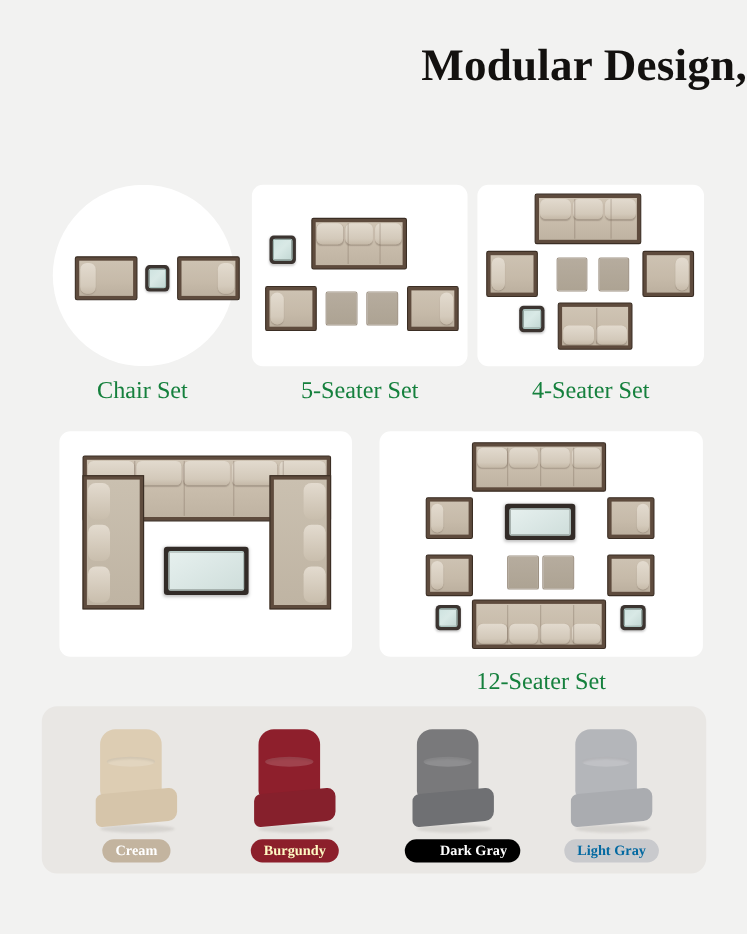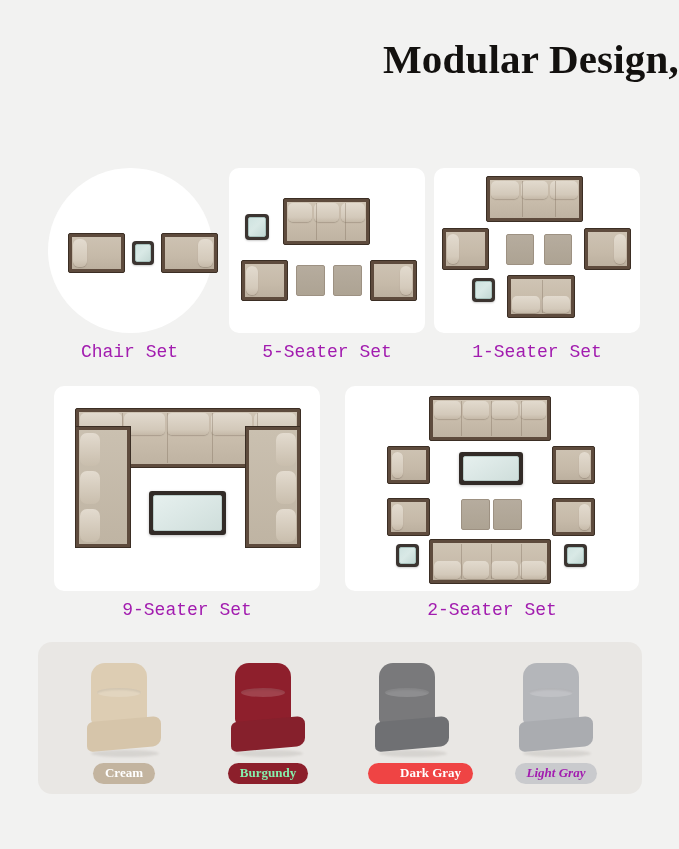--- a/index.html
+++ b/index.html
@@ -23,22 +23,22 @@
     line-height: 51px;
     color: #13110f;
     letter-spacing: 0.2px;
   }
 
   
   .sets { position: absolute; top: 168px; left: 0; width: 679px; }
   .set-row { display: flex; justify-content: center; }
   .set-item { text-align: center; }
   .set-caption {
-    font-size: 18px; color: #a21caf; margin-top: 9px;
-    font-family: Liberation Mono, monospace;
+    font-size: 22px; color: #15803d; margin-top: 9px;
+    font-family: Liberation Serif, serif;
   }
   .card {
     background: #ffffff;
     border-radius: 10px;
     position: relative;
     overflow: hidden;
   }
   .card.circle { background: transparent; border-radius: 0; }
   .circle-bg {
     position: absolute; border-radius: 50%; background: #ffffff;
@@ -288,21 +288,21 @@
 
           <div class="sofa face-down" style="left:73px;top:107px;width:68px;height:43px;">
             <div class="seat"></div>
             <div class="backrow" style="height:17px;">
                 <div class="cush"></div>
                 <div class="cush"></div>
               </div>
             <div class="divider" style="left:34px;"></div>
           </div>
         </div>
-        <div class="set-caption">1-Seater Set</div>
+        <div class="set-caption">4-Seater Set</div>
       </div>
     </div>
 
     <div class="set-row" style="margin-top:24px;">
 
       <div class="set-item" style="width:305px;">
         <div class="card" style="width:266px;height:205px;margin:0 auto;">
 
           <div class="sofa face-up" style="left:21px;top:22px;width:226px;height:60px;">
             <div class="seat"></div>
@@ -330,21 +330,20 @@
             <div class="pad"></div>
             <div class="carm" style="position:absolute;right:4px;top:6px;width:20px;height:33px;background:linear-gradient(180deg,#e3dbcf,#c9bead);border-radius:7px;"></div>
             <div class="carm" style="position:absolute;right:4px;top:44px;width:20px;height:33px;background:linear-gradient(180deg,#e3dbcf,#c9bead);border-radius:7px;"></div>
             <div class="carm" style="position:absolute;right:4px;top:82px;width:20px;height:33px;background:linear-gradient(180deg,#e3dbcf,#c9bead);border-radius:7px;"></div>
           </div>
 
           <div class="coffee" style="left:95px;top:105px;width:77px;height:44px;">
             <div class="glass"></div>
           </div>
         </div>
-        <div class="set-caption">9-Seater Set</div>
       </div>
 
       <div class="set-item" style="width:305px;">
         <div class="card" style="width:294px;height:205px;margin:0 auto;">
 
           <div class="sofa face-up" style="left:84px;top:10px;width:122px;height:45px;">
             <div class="seat"></div>
             <div class="backrow" style="height:18px;">
               <div class="cush"></div>
                 <div class="cush"></div>
@@ -394,21 +393,21 @@
               <div class="cush"></div>
                 <div class="cush"></div>
                 <div class="cush"></div>
                 <div class="cush"></div>
             </div>
             <div class="divider" style="left:31px;"></div>
               <div class="divider" style="left:61px;"></div>
               <div class="divider" style="left:91px;"></div>
           </div>
         </div>
-        <div class="set-caption">2-Seater Set</div>
+        <div class="set-caption">12-Seater Set</div>
       </div>
     </div>
   </div>
 
   <div class="colors-panel">
     <div class="swatches">
 
 
       <div class="swatch">
         <div class="cushion-chair">
@@ -418,37 +417,37 @@
         </div>
         <span class="pill" style="background:#c3b49f;color:#ffffff;">Cream</span>
       </div>
 
       <div class="swatch">
         <div class="cushion-chair">
           <div class="cc-shadow"></div>
           <div class="cc-back" style="background:#8e1f2c;"></div>
           <div class="cc-seat" style="background:#86202c;"></div>
         </div>
-        <span class="pill" style="background:#8c1f2b;color:#86efac;">Burgundy</span>
+        <span class="pill" style="background:#8c1f2b;color:#fef9c3;">Burgundy</span>
       </div>
 
 
       <div class="swatch">
         <div class="cushion-chair">
           <div class="cc-shadow"></div>
           <div class="cc-back" style="background:#79797b;"></div>
           <div class="cc-seat" style="background:#6f7073;"></div>
         </div>
-        <span class="pill" style="background:#ef4444;color:#ffffff;padding-left:32px;">Dark Gray</span>
+        <span class="pill" style="background:#000000;color:#ffffff;padding-left:32px;">Dark Gray</span>
       </div>
 
       <div class="swatch">
         <div class="cushion-chair">
           <div class="cc-shadow"></div>
           <div class="cc-back" style="background:#b4b6ba;"></div>
           <div class="cc-seat" style="background:#aaacb0;"></div>
         </div>
-        <span class="pill" style="background:#c9cacd;color:#a21caf;font-style:italic;">Light Gray</span>
+        <span class="pill" style="background:#c9cacd;color:#0369a1;">Light Gray</span>
       </div>
 
     </div>
   </div>
 </div>
 
 </body></html>

